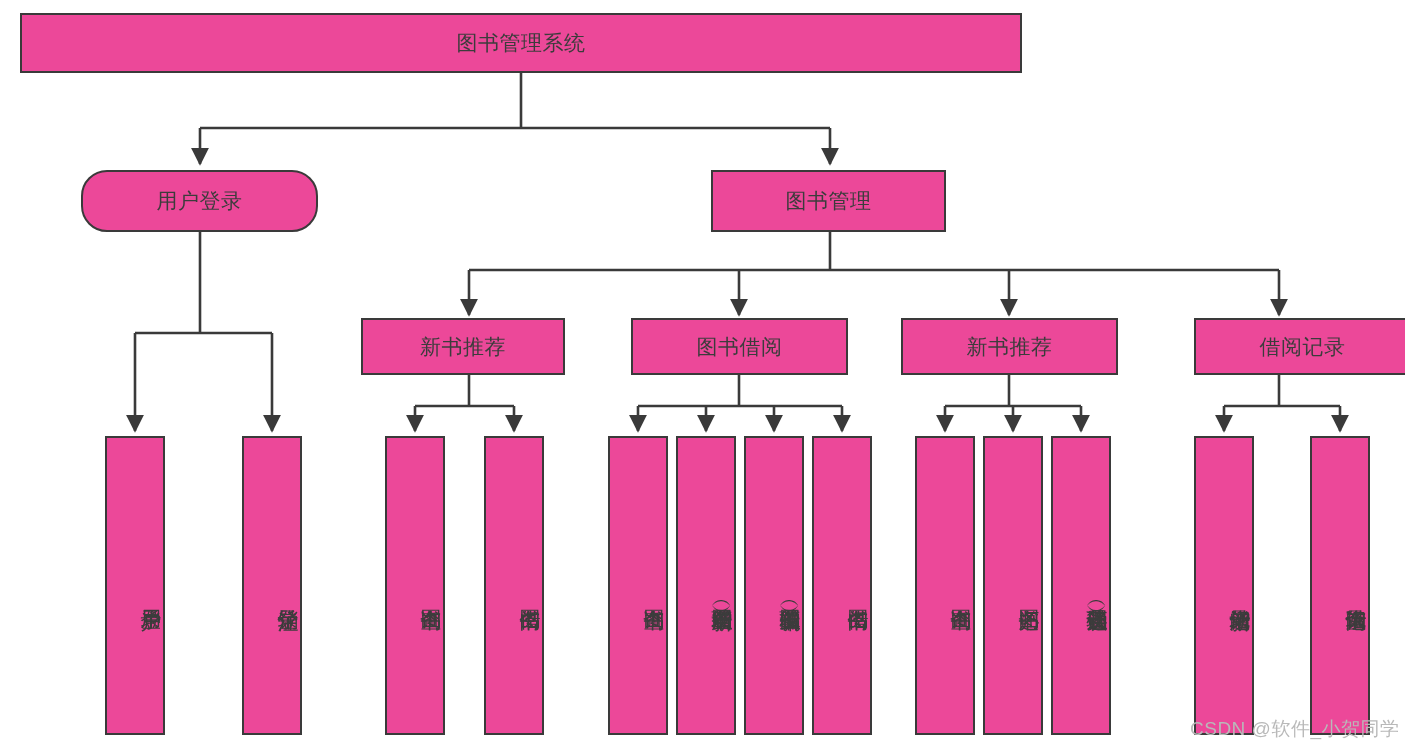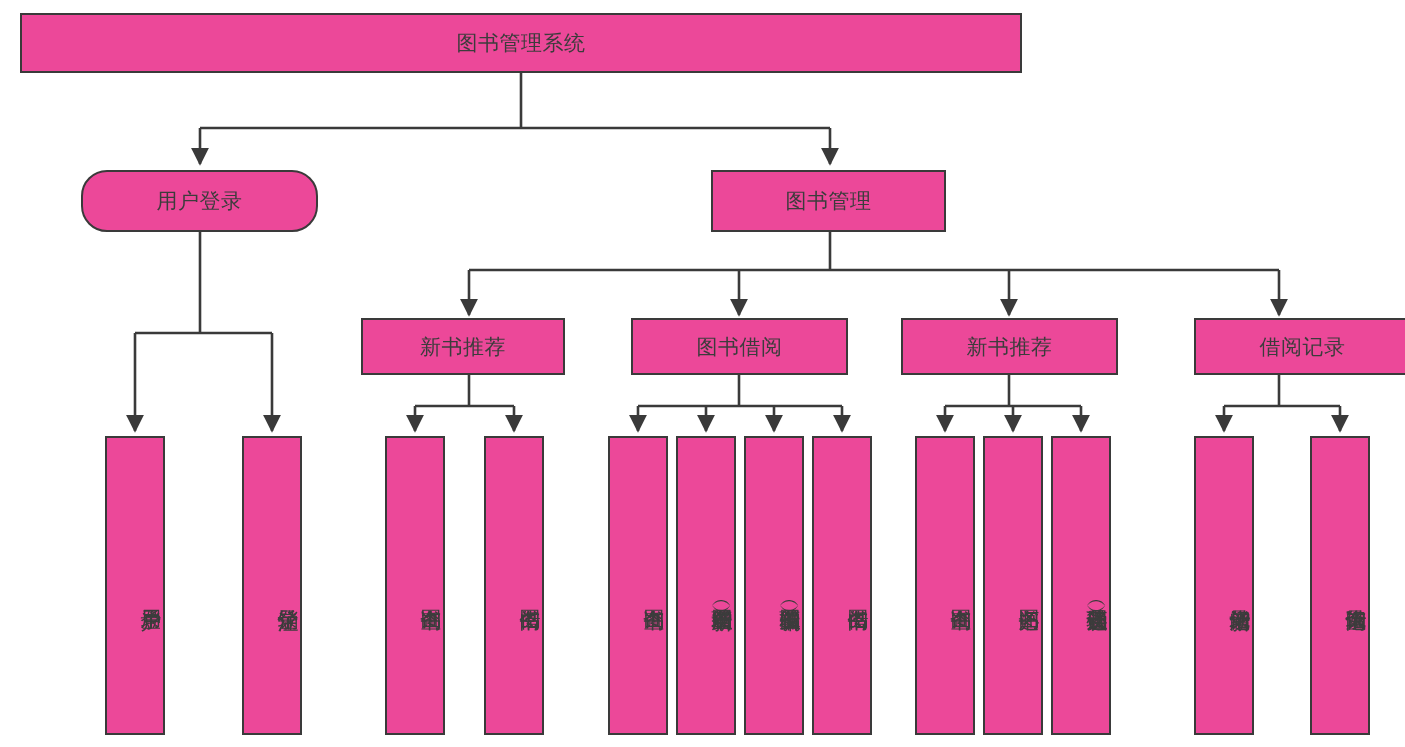--- a/index.html
+++ b/index.html
@@ -180,14 +180,15 @@
     <span class="vlabel">确认归还（管理员）</span>
   </div>
 
   <div class="node vert" style="left:1194px; top:436px; width:60px; height:299px;">
     <span class="vlabel">新增借阅记录</span>
   </div>
   <div class="node vert" style="left:1310px; top:436px; width:60px; height:299px;">
     <span class="vlabel">查询借阅记录</span>
   </div>
 
+  <div class="watermark" style="left:1190px; top:716px;">CSDN @软件_小贺同学</div>
 
 </div>
 
 </body></html>

